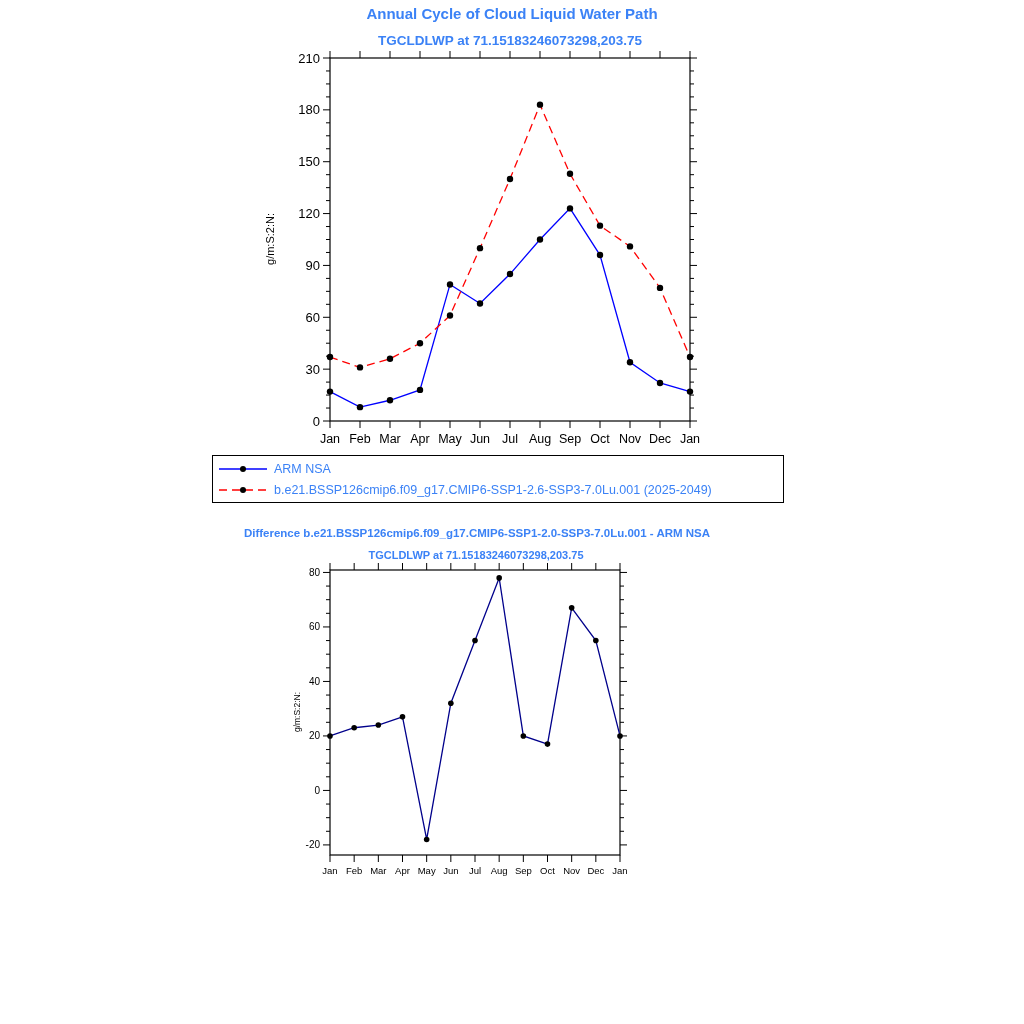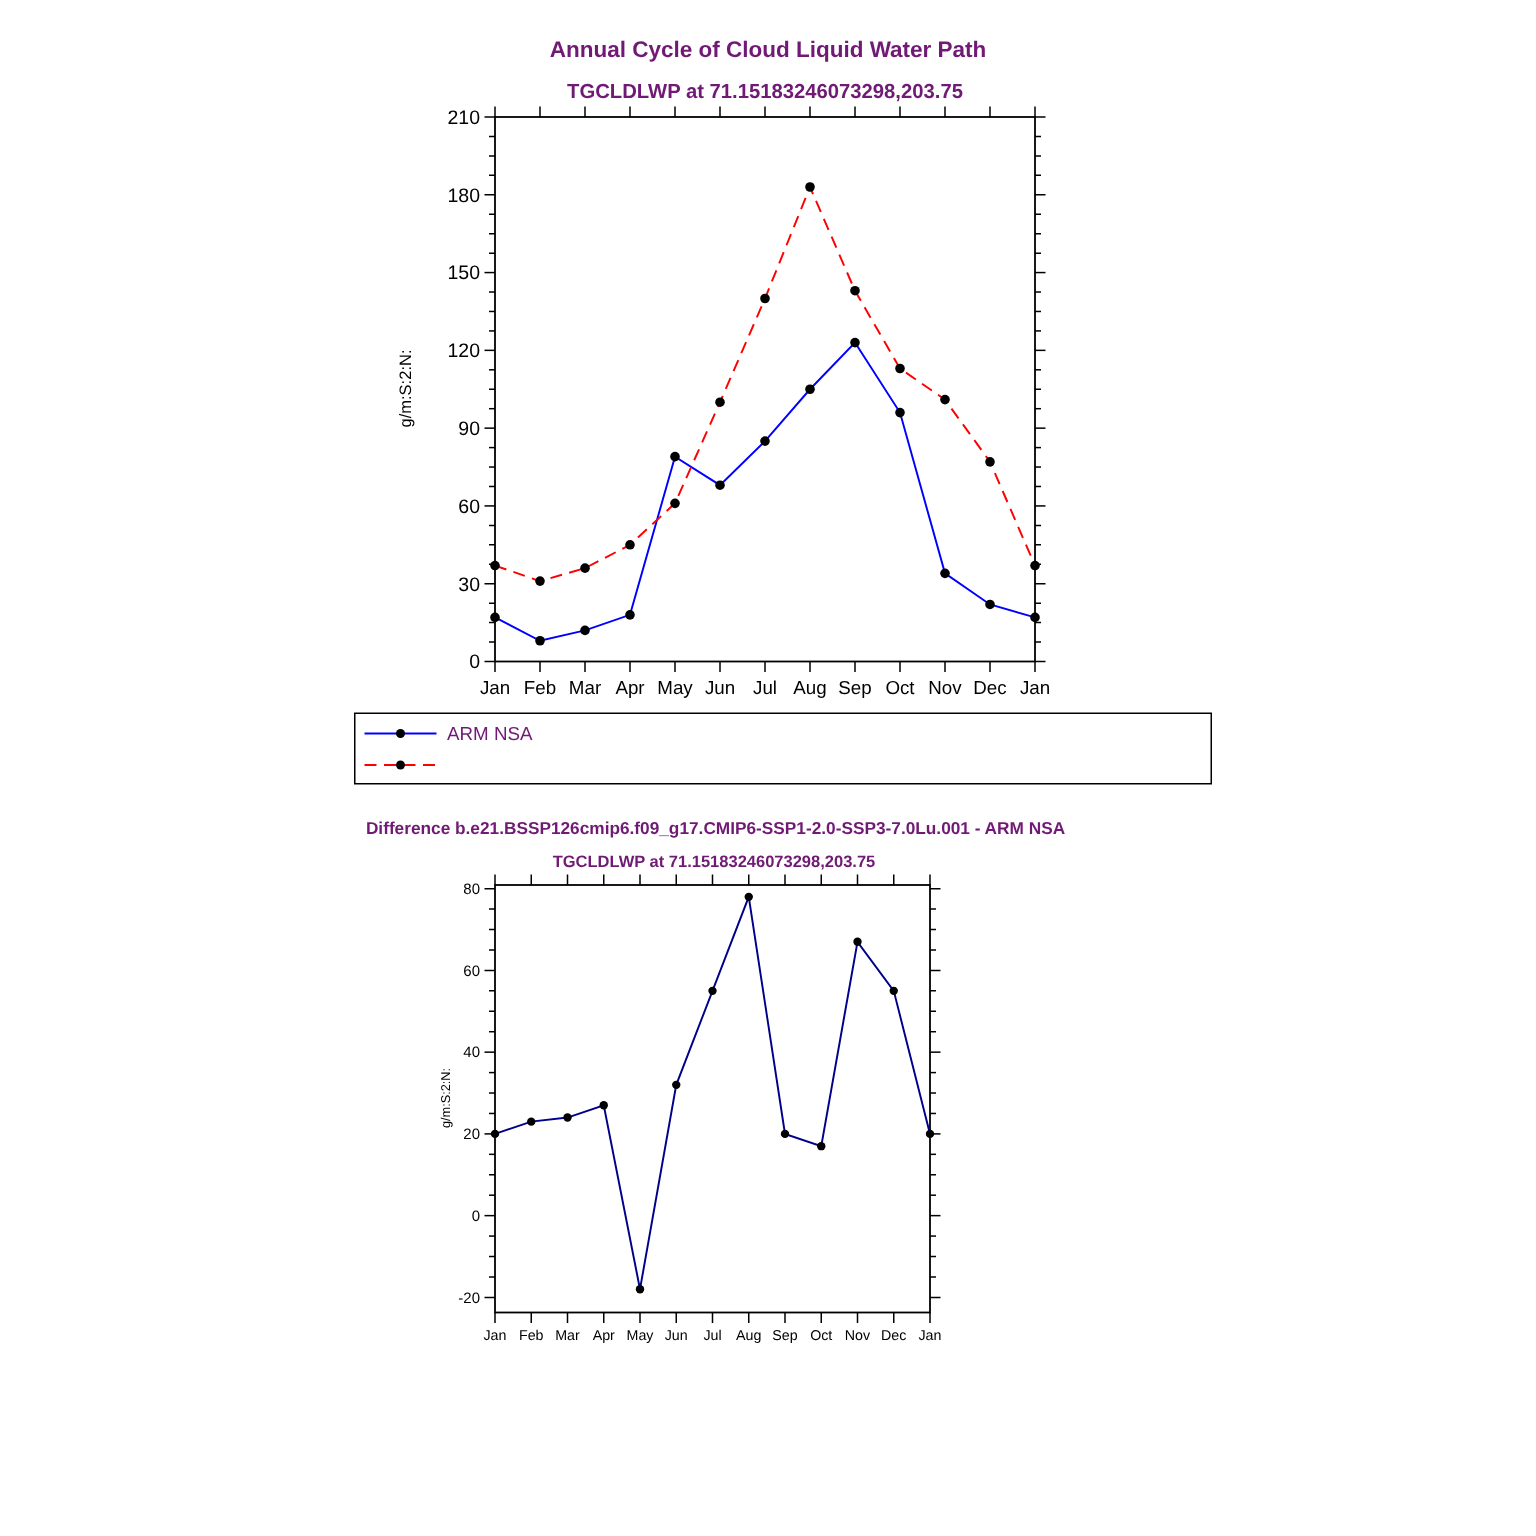--- a/index.html
+++ b/index.html
@@ -1,28 +1,28 @@
 <!DOCTYPE html>
 <html><head>
 <meta charset="utf-8">
 <style>
   html,body { margin:0; padding:0; background:#ffffff; }
   .canvas {
     position:relative; width:1024px; height:1004px; background:#ffffff;
-    font-family:"Liberation Sans", sans-serif; color:#701a75; overflow:hidden;margin-top:20px;
+    font-family:"Liberation Sans", sans-serif; color:#3b82f6; overflow:hidden;
   }
   .abs { position:absolute; }
   .chart-title { text-align:center; font-weight:bold; white-space:nowrap; }
   .chart-subtitle { text-align:center; font-weight:bold; white-space:nowrap; }
   .top-title { left:0; top:5px; width:1024px; font-size:15px; }
   .top-subtitle { left:0; top:33px; width:1020px; font-size:13.5px; }
   .bottom-title { left:0; top:527px; width:954px; font-size:11.5px; }
   .bottom-subtitle { left:0; top:549px; width:952px; font-size:11px; }
   .legend-box {
-    left:236px; top:455px; width:572px; height:48px;
+    left:212px; top:455px; width:572px; height:48px;
     border:1px solid #000; background:#fff;
     display:flex; flex-direction:column; justify-content:center; gap:3px;
     box-sizing:border-box; padding:2px 4px;
   }
   .legend-entry { display:flex; align-items:center; height:18px; }
   .legend-entry svg { flex:0 0 auto; }
   .legend-label { font-size:12.5px; margin-left:5px; white-space:nowrap; }
   svg text { font-family:"Liberation Sans", sans-serif; fill:#000; }
 </style>
 </head>
@@ -178,20 +178,21 @@
           <line x1="2" y1="7" x2="50" y2="7" stroke="#0000ff" stroke-width="1.3"></line>
           <circle cx="26" cy="7" r="3" fill="#000000"></circle>
         </svg>
         <span class="legend-label">ARM NSA</span>
       </div>
       <div class="legend-entry">
         <svg width="52" height="14">
           <line x1="2" y1="7" x2="50" y2="7" stroke="#ff0000" stroke-width="1.3" stroke-dasharray="8,5"></line>
           <circle cx="26" cy="7" r="3" fill="#000000"></circle>
         </svg>
+        <span class="legend-label">b.e21.BSSP126cmip6.f09_g17.CMIP6-SSP1-2.6-SSP3-7.0Lu.001 (2025-2049)</span>
       </div>
     </div>
 
   <div class="abs chart-title bottom-title">Difference b.e21.BSSP126cmip6.f09_g17.CMIP6-SSP1-2.0-SSP3-7.0Lu.001 - ARM NSA</div>
 
   <div class="abs chart-subtitle bottom-subtitle">TGCLDLWP at 71.15183246073298,203.75</div>
 
   <svg id="svg-bottom" class="abs" style="left:280px; top:558px;" width="360" height="325">
       <rect x="50" y="12" width="290" height="285" fill="none" stroke="#000000" stroke-width="1.2"></rect>
       <line x1="43" y1="286.91873804971317" x2="50" y2="286.91873804971317" stroke="#000" stroke-width="1"></line>

